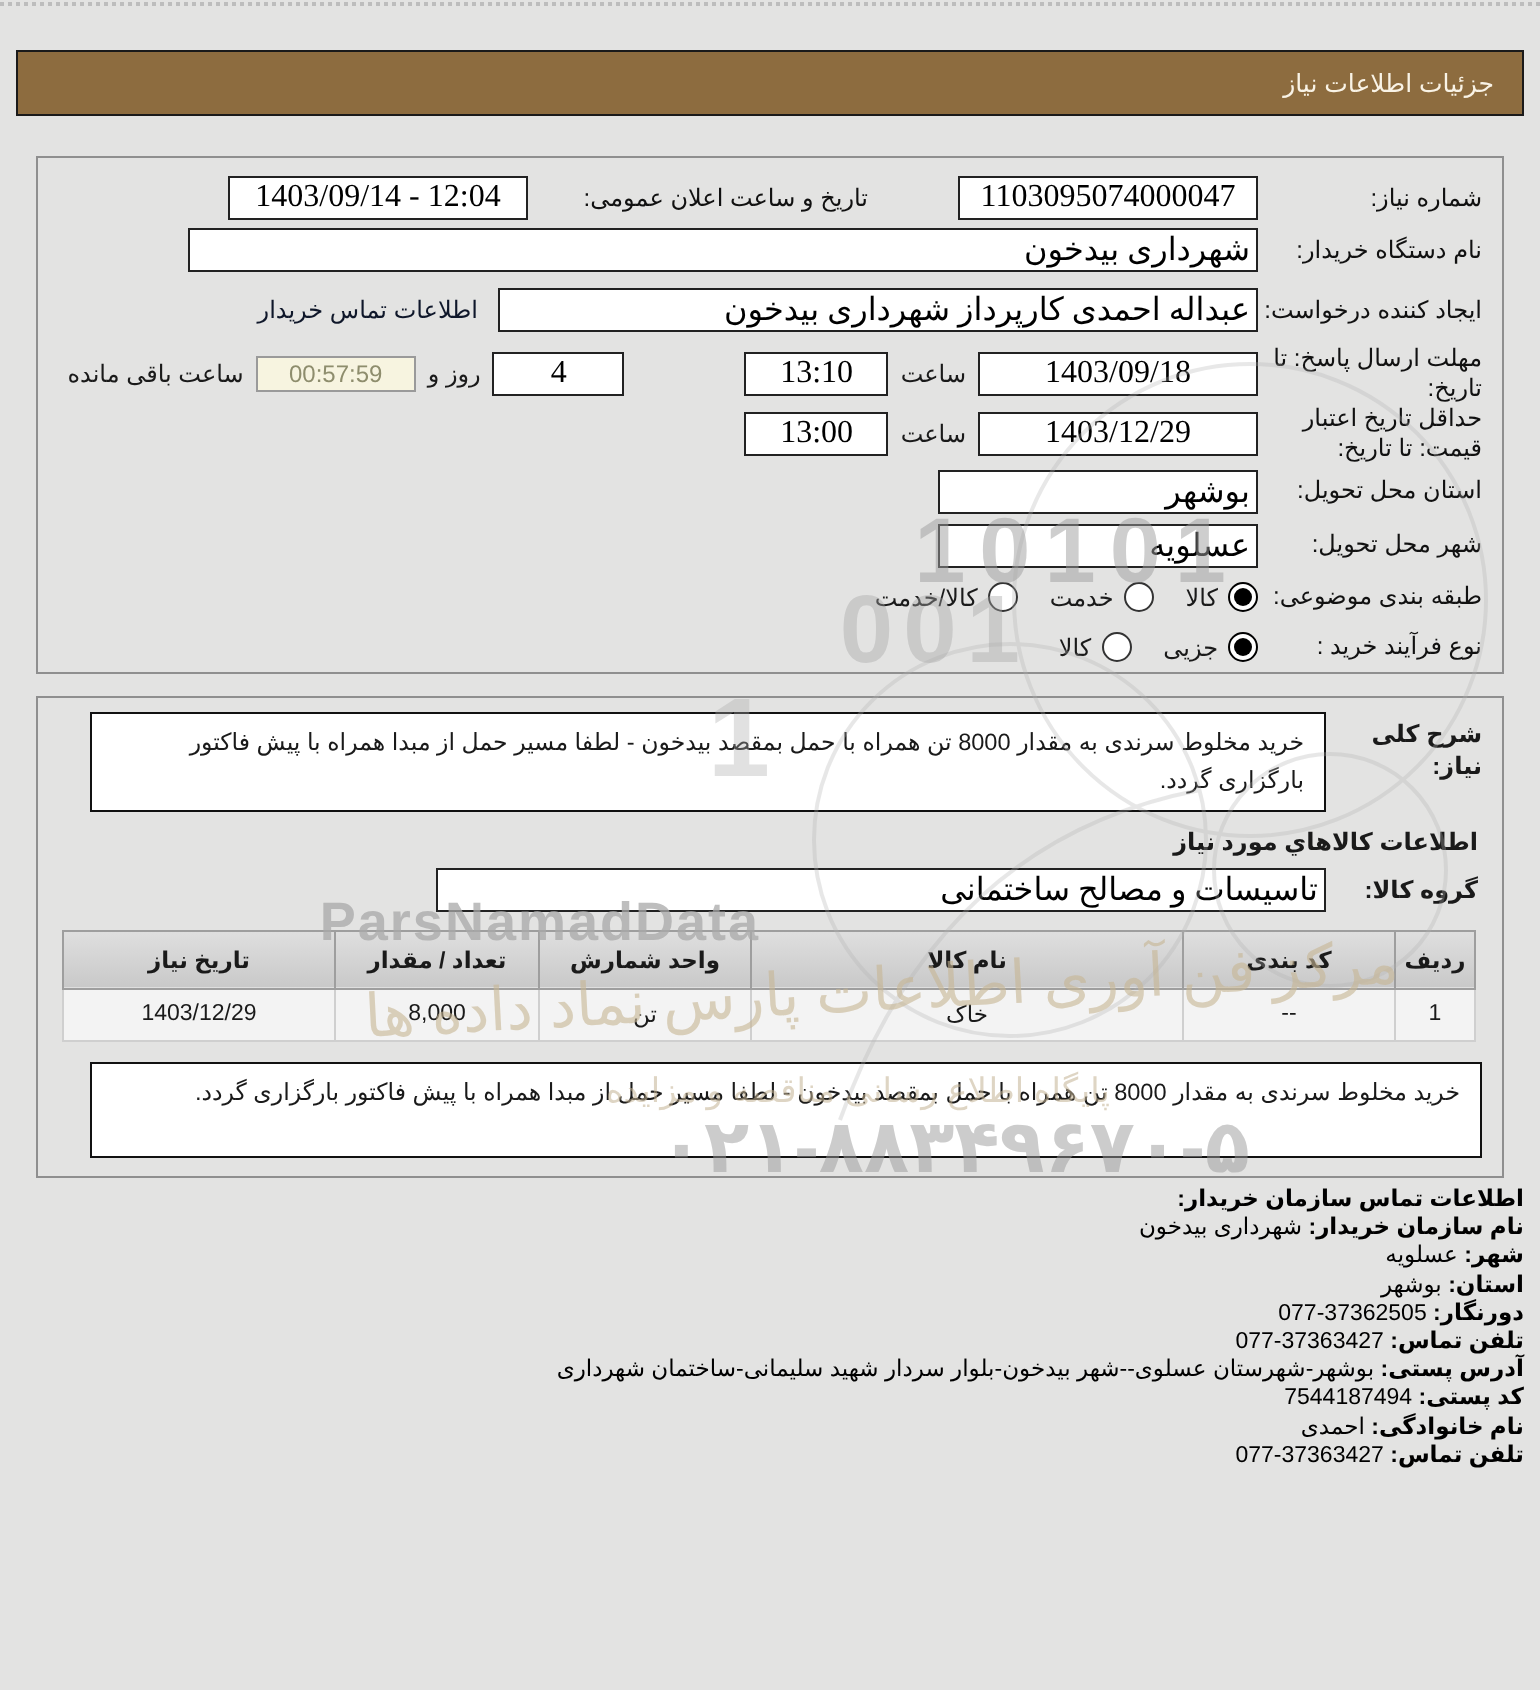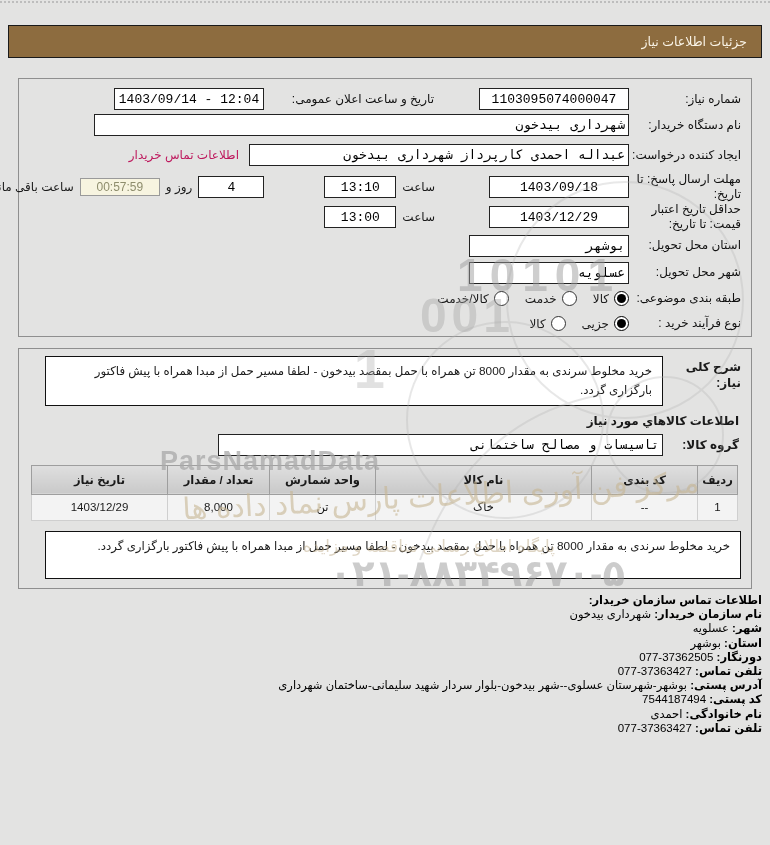--- a/index.html
+++ b/index.html
@@ -19,33 +19,33 @@
   }
   
   .box{position:absolute;left:18px;right:18px;border:1px solid #8f8f8f;box-sizing:border-box;padding:7px 10px;}
   .box1{top:78px;height:259px;}
   .box2{top:348px;height:241px;}
   
   .frow{display:flex;align-items:center;}
   .flabel{width:112px;flex:0 0 112px;color:#111;line-height:1.25;}
   .fin{
     height:22px;box-sizing:border-box;border:1px solid #222;background:#fff;
-    font-family:Liberation Mono, monospace;font-size:13px;padding:0 3px;color:#000;outline:none;
+    font-family:Liberation Serif, serif;font-size:16px;padding:0 3px;color:#000;outline:none;
   }
   .center{text-align:center;direction:ltr;}
   .rtl-in{text-align:right;direction:rtl;}
-  .w150{width:150px;} .w170{width:170px;flex:0 0 170px;} .w140{width:140px;margin-left:48px;} .w72{width:72px;}
+  .w150{width:150px;} .w170{width:170px;flex:0 0 170px;} .w140{width:140px;} .w72{width:72px;}
   .w66{width:66px;} .w380{width:380px;} .w535{width:535px;} .w160{width:160px;} .w445{width:445px;}
   .sp45{width:45px;flex:0 0 45px;} .sp60{width:60px;flex:0 0 60px;} .sp10{width:10px;flex:0 0 10px;}
   .mini{padding:0 6px;white-space:nowrap;}
   .countdown{
     width:80px;height:18px;box-sizing:border-box;border:1px solid #9a9a9a;background:#f7f4e0;
     color:#8e8d6d;text-align:center;direction:ltr;font-family:inherit;font-size:12px;outline:none;
   }
-  .link{color:#be185d;cursor:pointer;white-space:nowrap;margin-left:39px;}
+  .link{color:#0f172a;cursor:pointer;white-space:nowrap;margin-left:39px;}
   
   .ritem{display:flex;align-items:center;margin-left:16px;}
   .radio{width:13px;height:13px;border:1px solid #333;border-radius:50%;background:#fff;
     flex:0 0 13px;position:relative;margin-left:5px;}
   .radio.on{border-color:#000;}
   .radio.on::after{content:"";position:absolute;inset:2px;border-radius:50%;background:#000;}
   .chk{width:13px;height:13px;border:1px solid #444;background:#fff;flex:0 0 13px;margin-left:6px;}
   .wrapchk{font-size:11.5px;white-space:nowrap;}
   
   .srow{display:flex;align-items:flex-start;}

